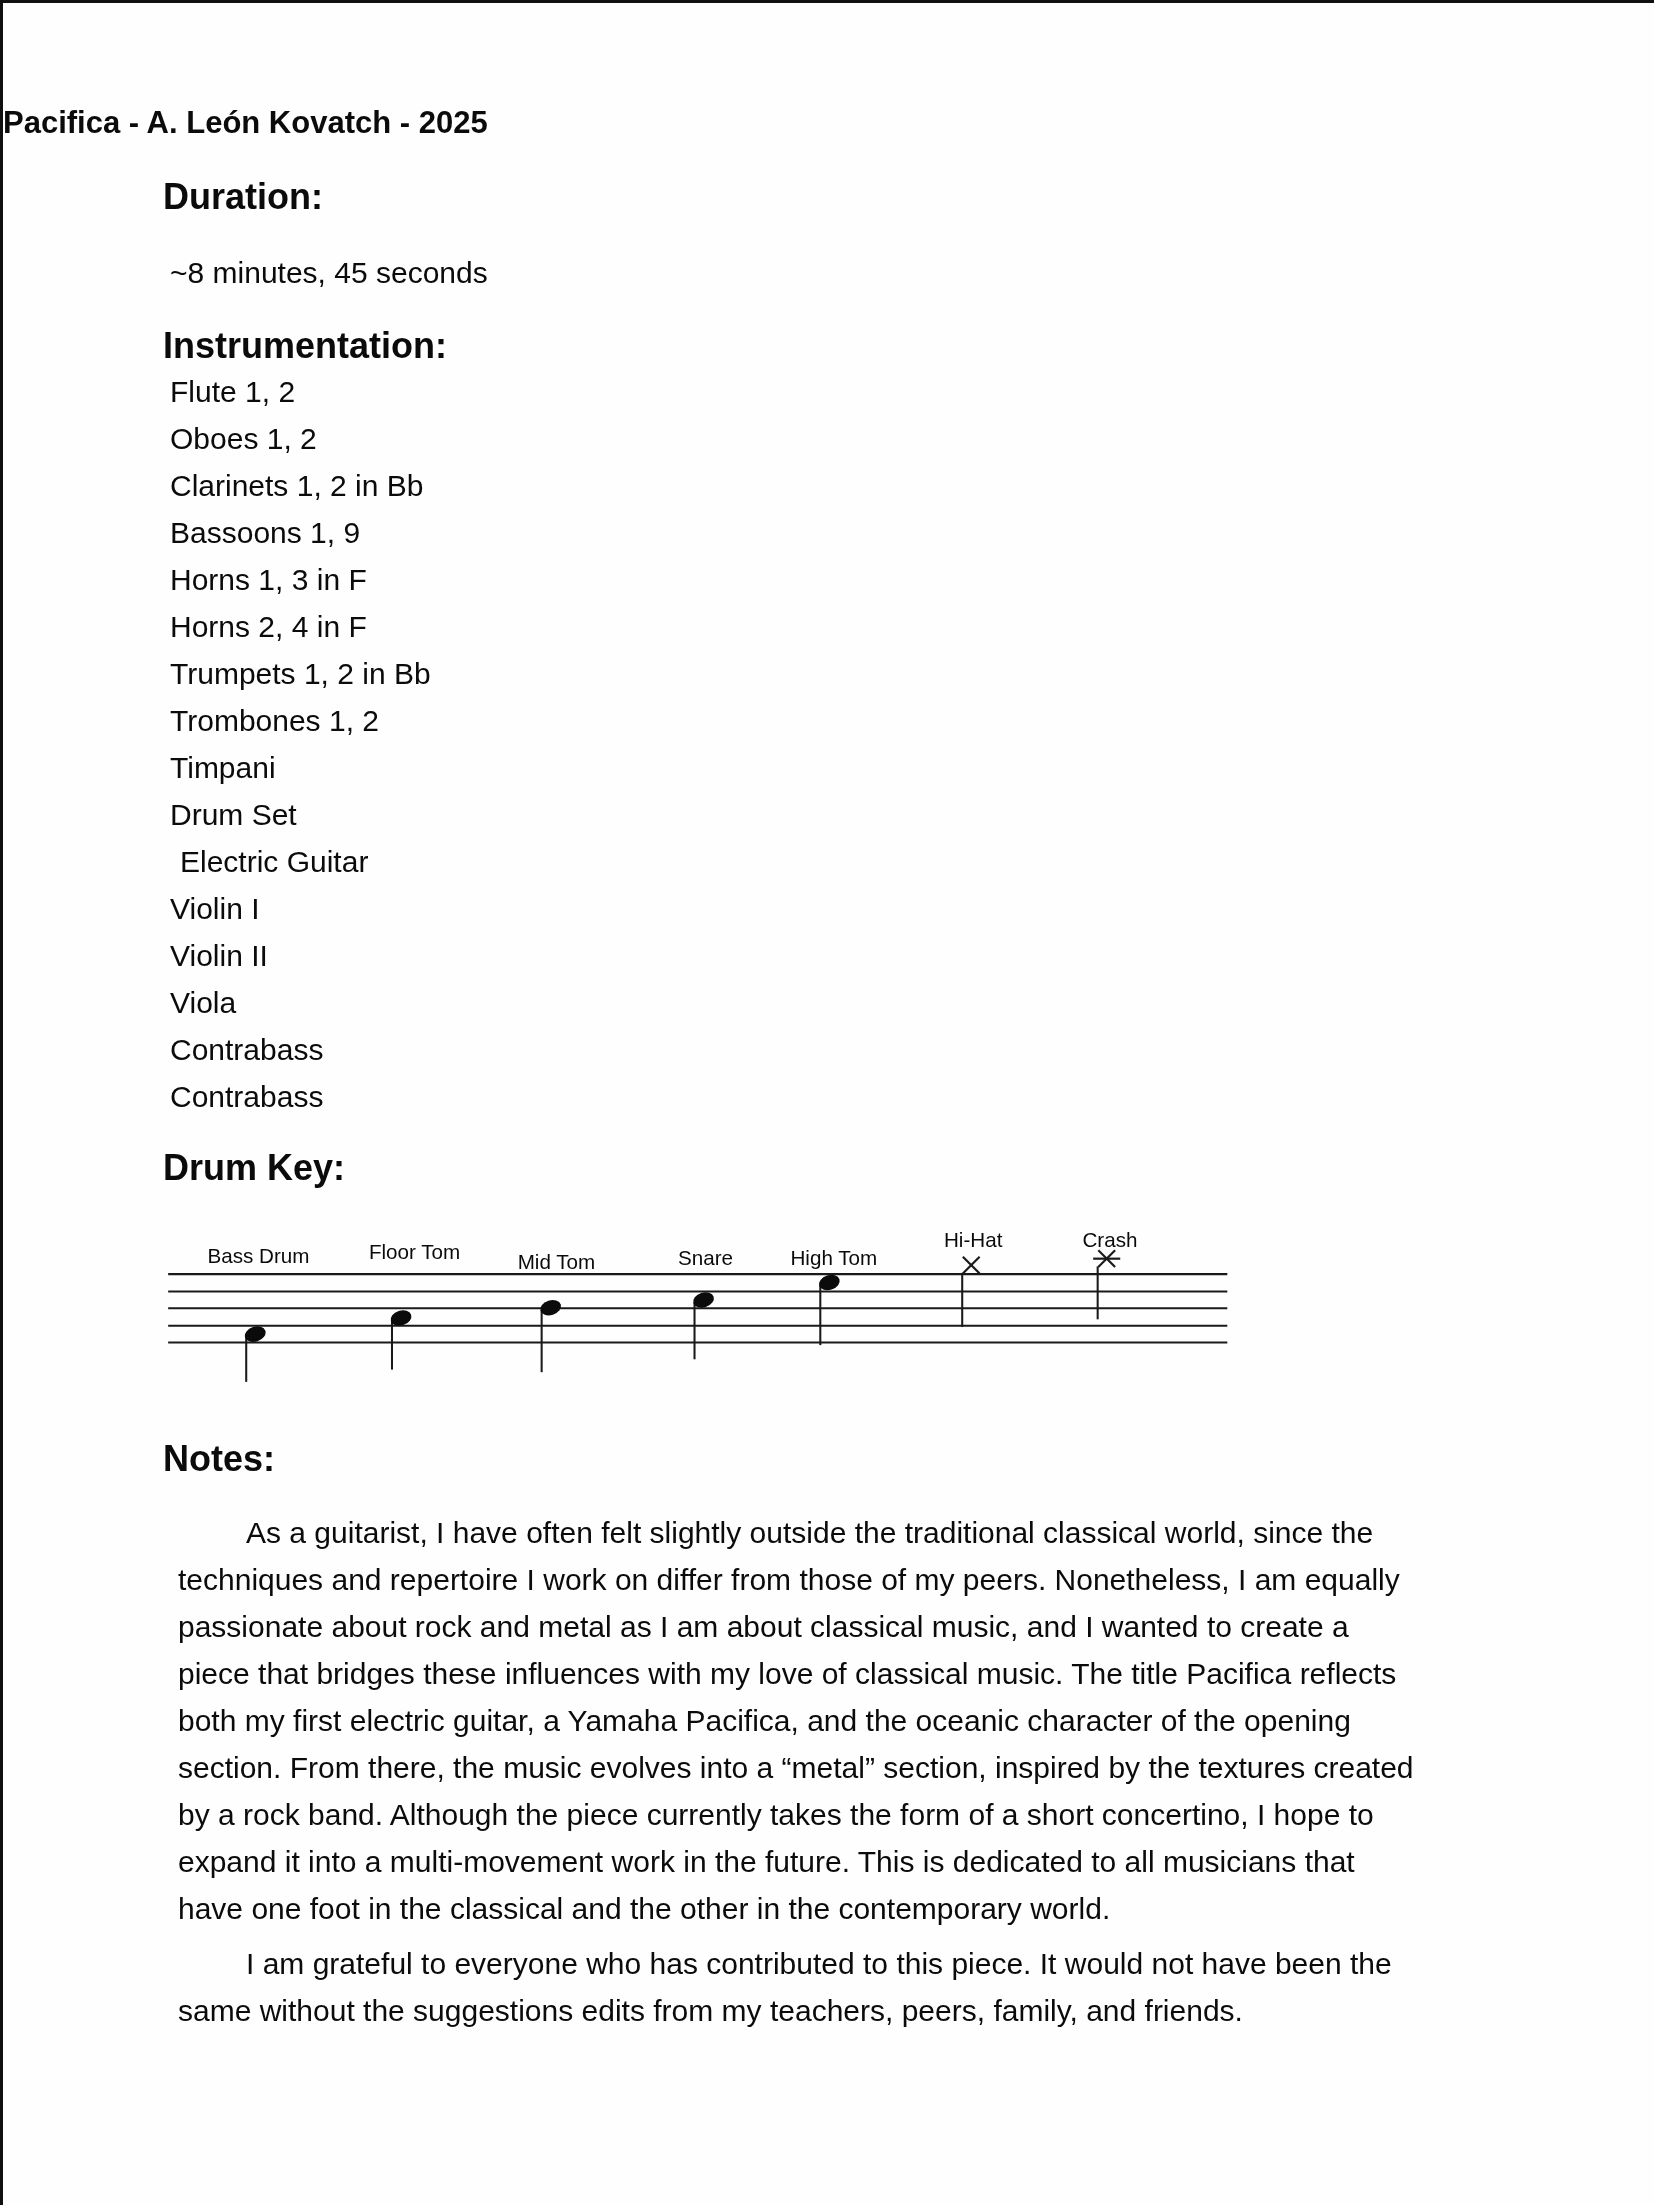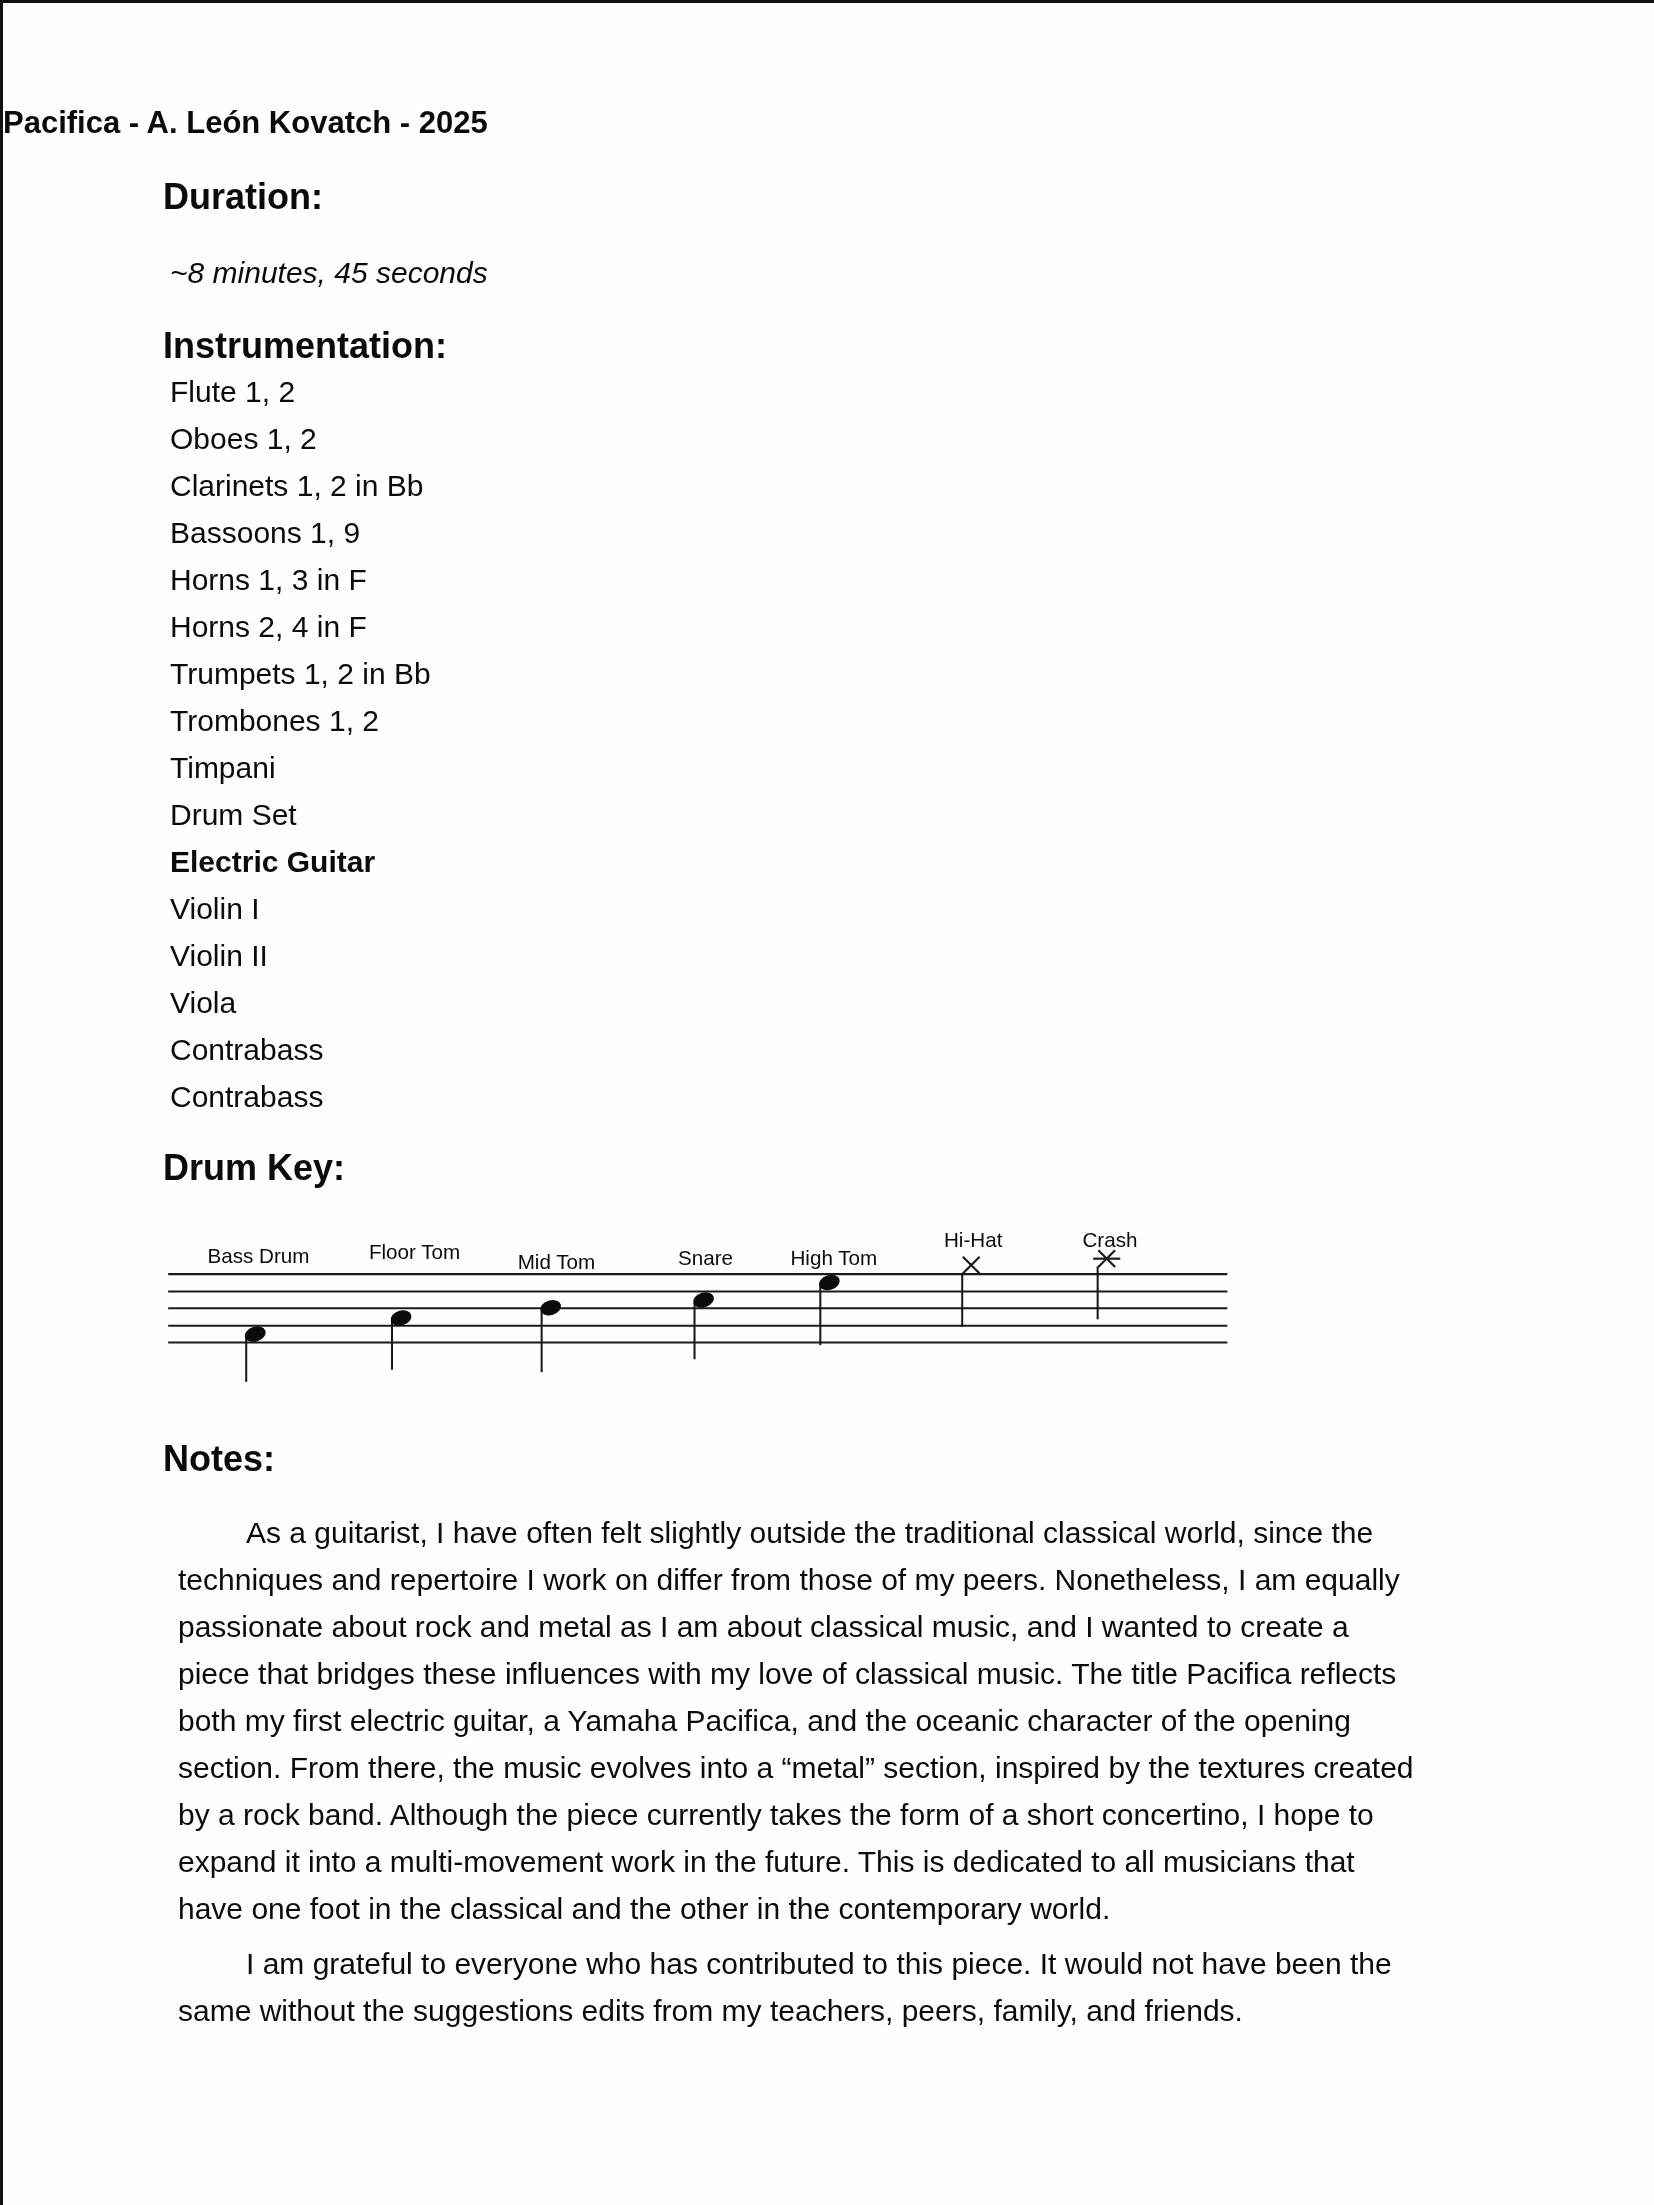--- a/index.html
+++ b/index.html
@@ -40,36 +40,35 @@
   .h-duration        { top: 174px; }
   .h-instrumentation { top: 323px; }
   .h-drumkey         { top: 1145px; }
   .h-notes           { top: 1436px; }
   .duration-value {
     position: absolute;
     margin: 0;
     left: 167px;
     top: 253px;
     font-size: 30px;
-    font-style: italic;
   }
   .instrument-list {
     position: absolute;
     margin: 0;
     padding: 0;
     list-style: none;
     left: 167px;
     top: 365px;
     font-size: 30px;
   }
   .instrument-list li {
     line-height: 47px;
     white-space: nowrap;
   }
-  .instrument-list li.bold { font-weight: 700; }
+  .instrument-list li.bold { font-weight: 400; margin-left: 10px; }
   .drum-staff {
     position: absolute;
     left: 158px;
     top: 1226px;
     width: 1098px;
     height: 169px;
   }
   .drum-staff text {
     font-family: "Liberation Sans", sans-serif;
     font-size: 32px;

